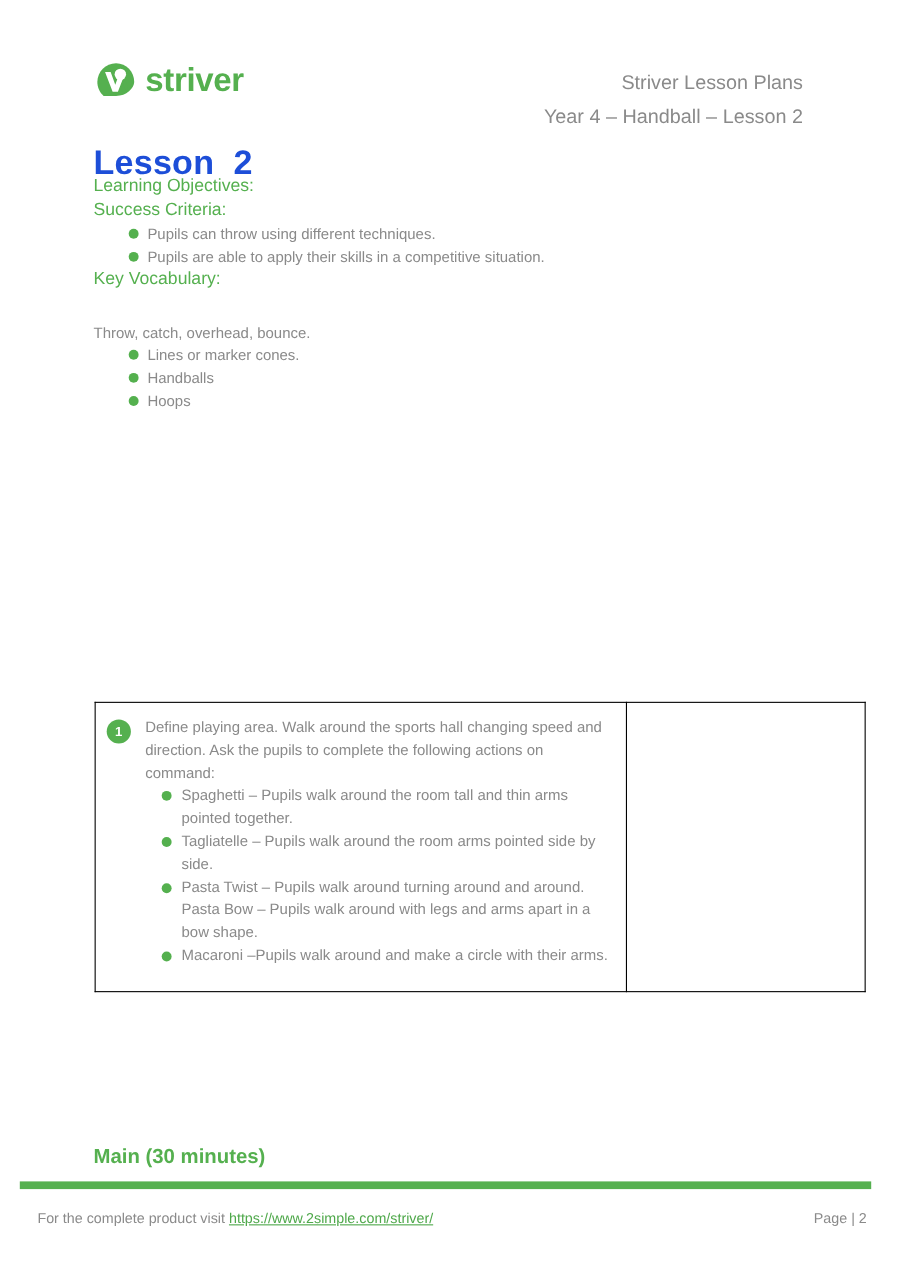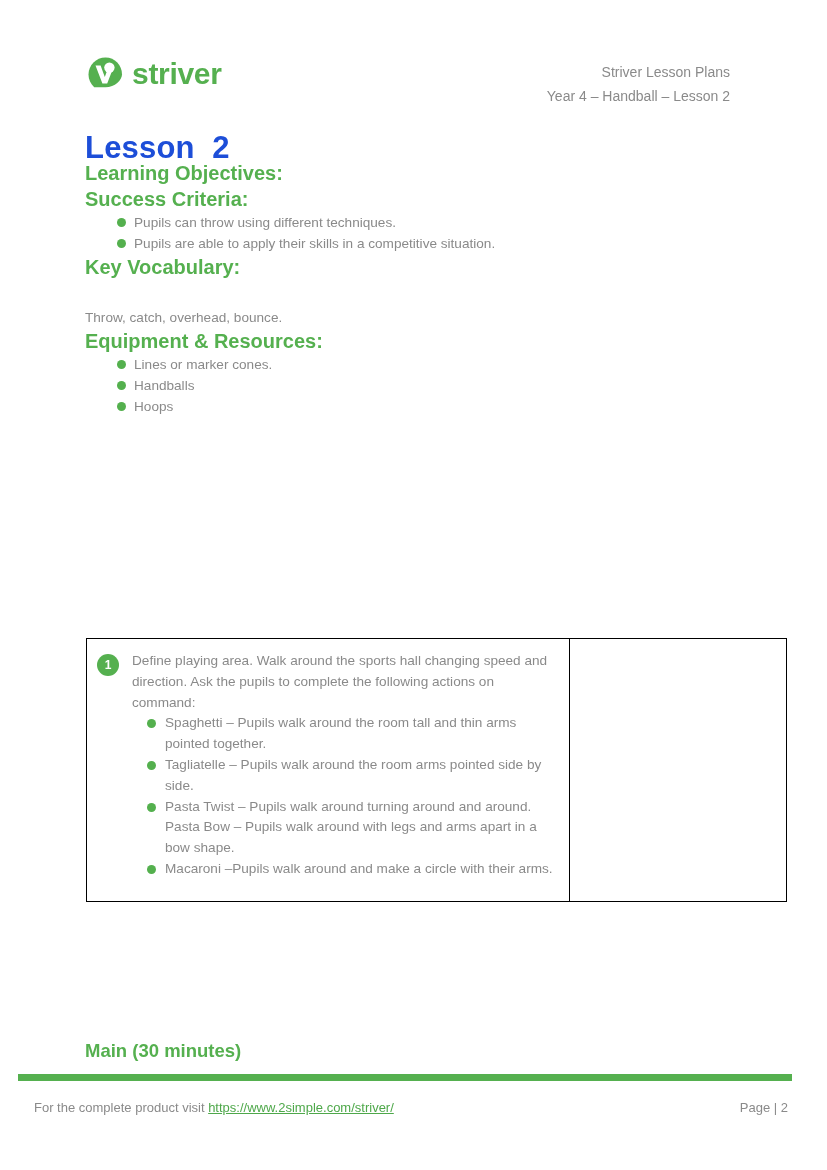--- a/index.html
+++ b/index.html
@@ -50,21 +50,21 @@
   .brand-word {
     font-size: 30px;
     font-weight: bold;
     color: #55b04f;
     letter-spacing: -0.3px;
     line-height: 1;
   }
   .header-meta {
     text-align: right;
     color: #8a8a8a;
-    font-size: 14px;
+    font-size: 18px;
     line-height: 1.72;
     padding-top: 8px;
   }
 
   
   .lesson-title {
     position: absolute;
     left: 85px;
     top: 130px;
     font-size: 31px;
@@ -76,22 +76,22 @@
 
   
   .content {
     position: absolute;
     left: 85px;
     top: 160px;
     width: 700px;
   }
 
   h2.section-heading {
-    font-size: 20px;
-    font-weight: bold;
+    font-size: 16px;
+    font-weight: normal;
     color: #55b04f;
     margin: 0;
     line-height: 1.3;
   }
   .body-text {
     font-size: 13.6px;
     color: #8a8a8a;
     line-height: 1.45;
     margin: 0;
   }
@@ -275,21 +275,20 @@
 
     <h2 class="section-heading sp-sc-head">Success Criteria:</h2>
     <ul class="bullets sp-sc-list">
       <li>Pupils can throw using different techniques.</li>
       <li>Pupils are able to apply their skills in a competitive situation.</li>
     </ul>
 
     <h2 class="section-heading sp-kv-head">Key Vocabulary:</h2>
     <p class="body-text sp-kv-text">Throw, catch, overhead, bounce.</p>
 
-    <h2 class="section-heading sp-eq-head">Equipment &amp; Resources:</h2>
     <ul class="bullets sp-eq-list">
       <li>Lines or marker cones.</li>
       <li>Handballs</li>
       <li>Hoops</li>
     </ul>
 
   </div>
 
   <table class="activity-table">
     <tbody>

